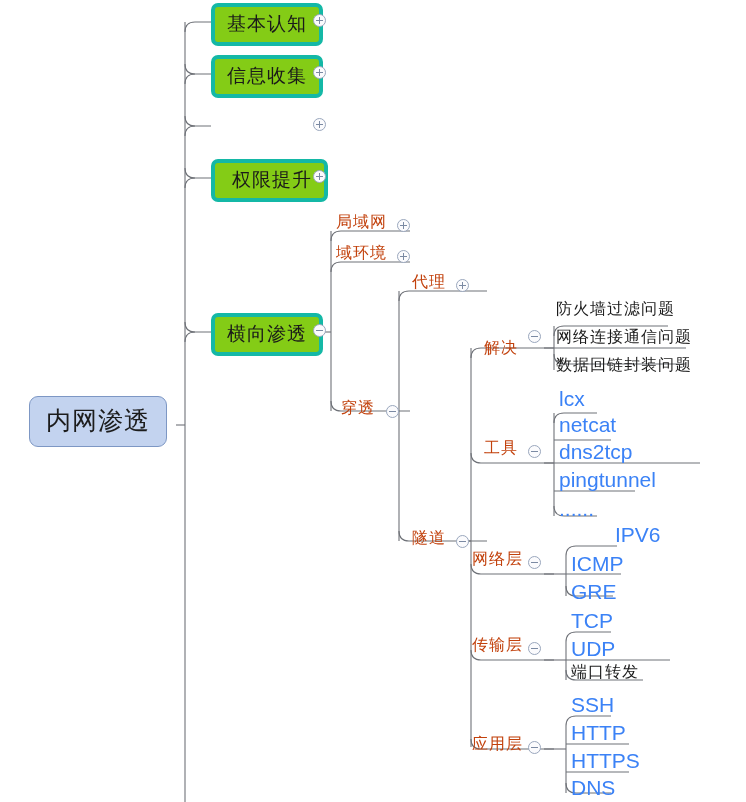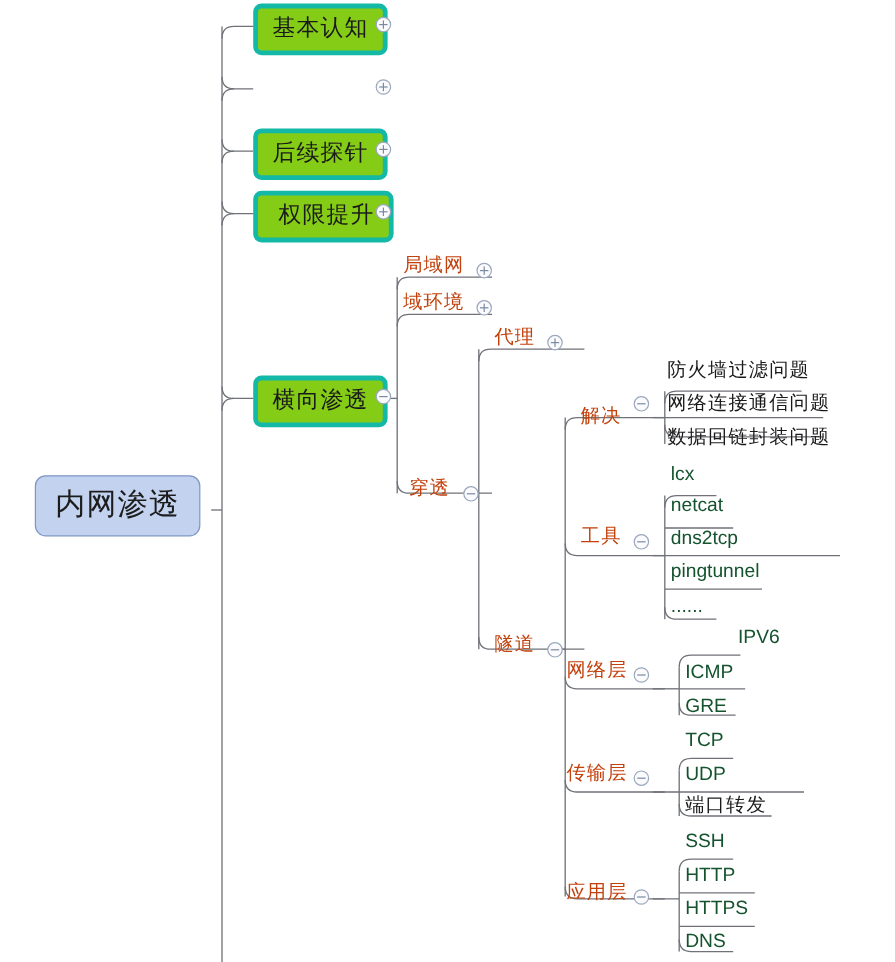--- a/index.html
+++ b/index.html
@@ -57,22 +57,22 @@
   
   .node-plain {
     color: #c2410c;
     font-size: 16px;
     padding: 0;
   }
   .node-plain.cjk {
     letter-spacing: 1px;
   }
   .node-leaf {
-    color: #14532d;
-    font-size: 16px;
+    color: #3b82f6;
+    font-size: 21px;
   }
   .node-leaf.cjk {
     color: #1a1a1a;
     font-size: 16px;
     letter-spacing: 1px;
   }
   
   .toggle {
     position: absolute;
     width: 13px;
@@ -199,25 +199,25 @@
 
   <div class="node node-root" style="left:5px; top:396px;">
     <span>内网渗透</span>
   </div>
 
   <div class="node node-branch" style="left:211px; top:3px;">
     <span>基本认知</span>
   </div>
   <div class="toggle plus" style="left:313px; top:14px;"></div>
 
+  <div class="node node-branch" style="left:211px; top:55px;">
+    <span>信息收集</span>
+  </div>
   <div class="toggle plus" style="left:313px; top:66px;"></div>
 
-  <div class="node node-branch" style="left:211px; top:107px;">
-    <span>后续探针</span>
-  </div>
   <div class="toggle plus" style="left:313px; top:118px;"></div>
 
   <div class="node node-branch" style="left:211px; top:159px;padding-left:17px;">
     <span>权限提升</span>
   </div>
   <div class="toggle plus" style="left:313px; top:170px;"></div>
 
   <div class="node node-branch" style="left:211px; top:313px;">
     <span>横向渗透</span>
   </div>

